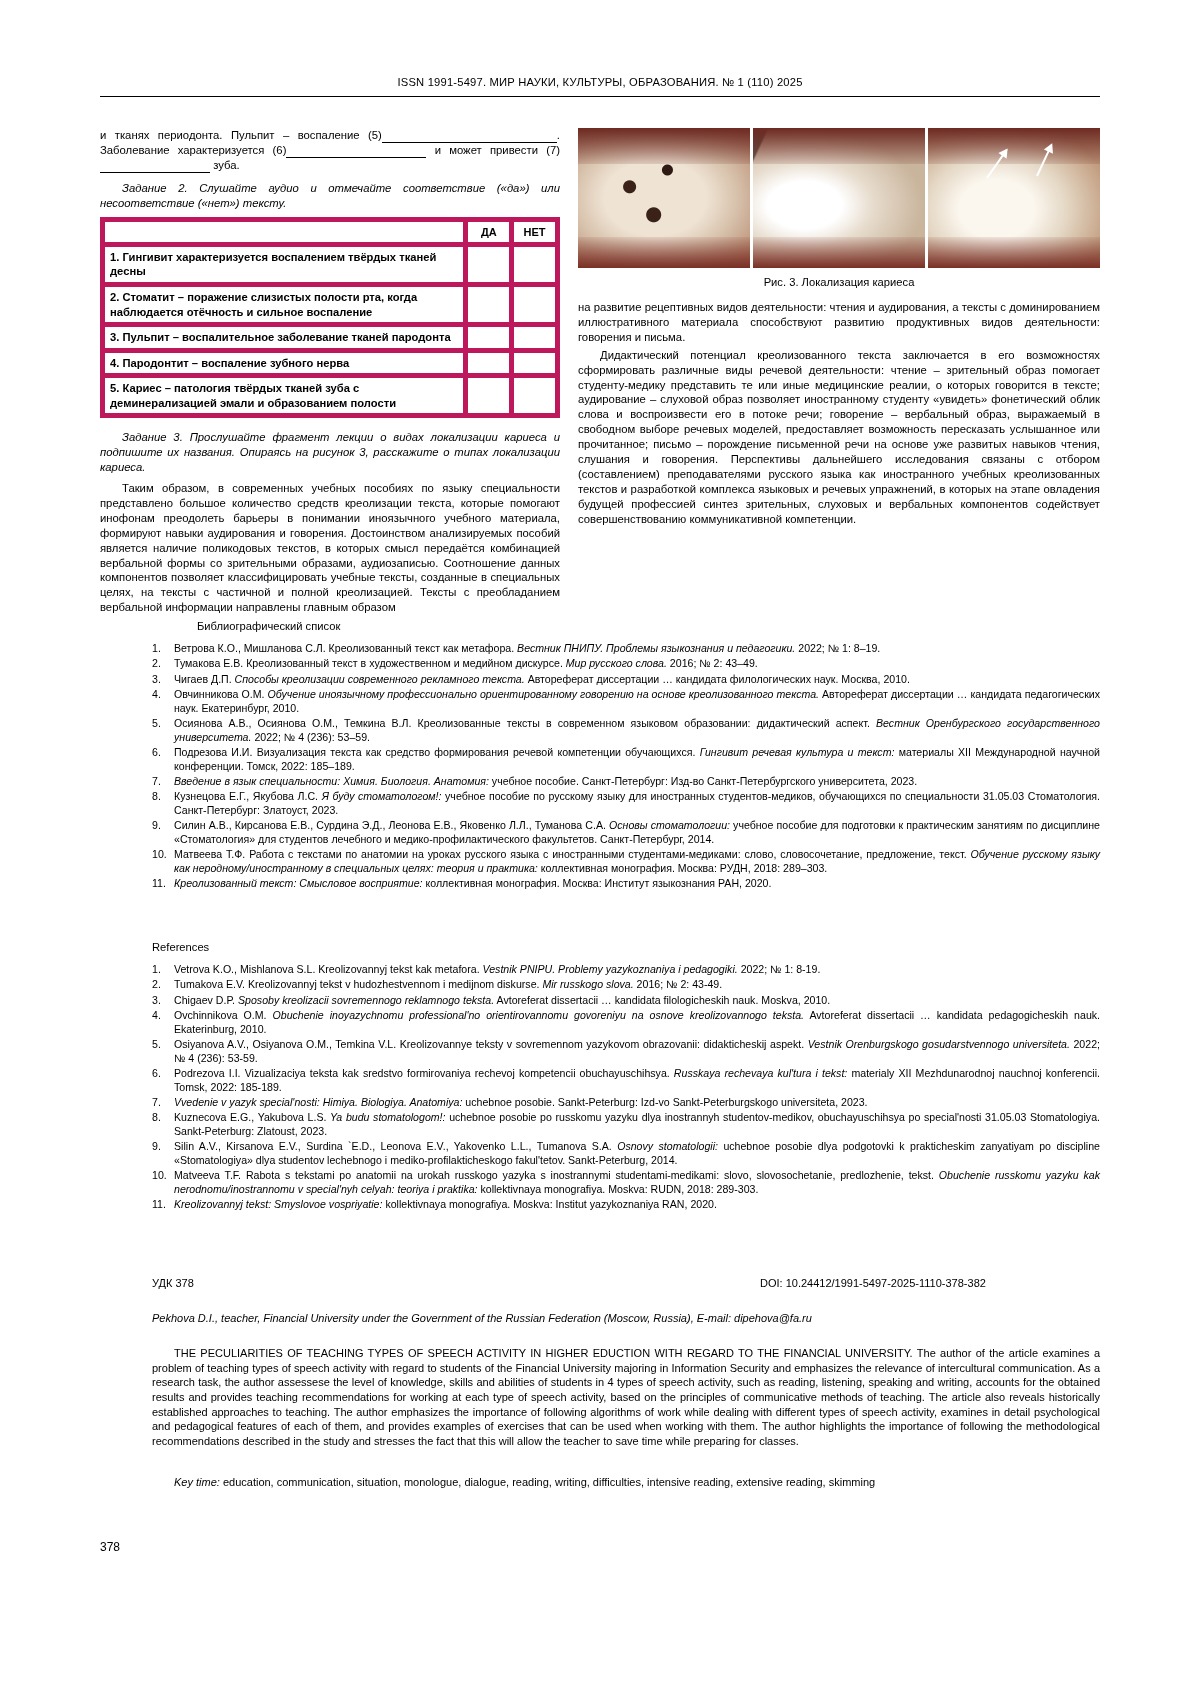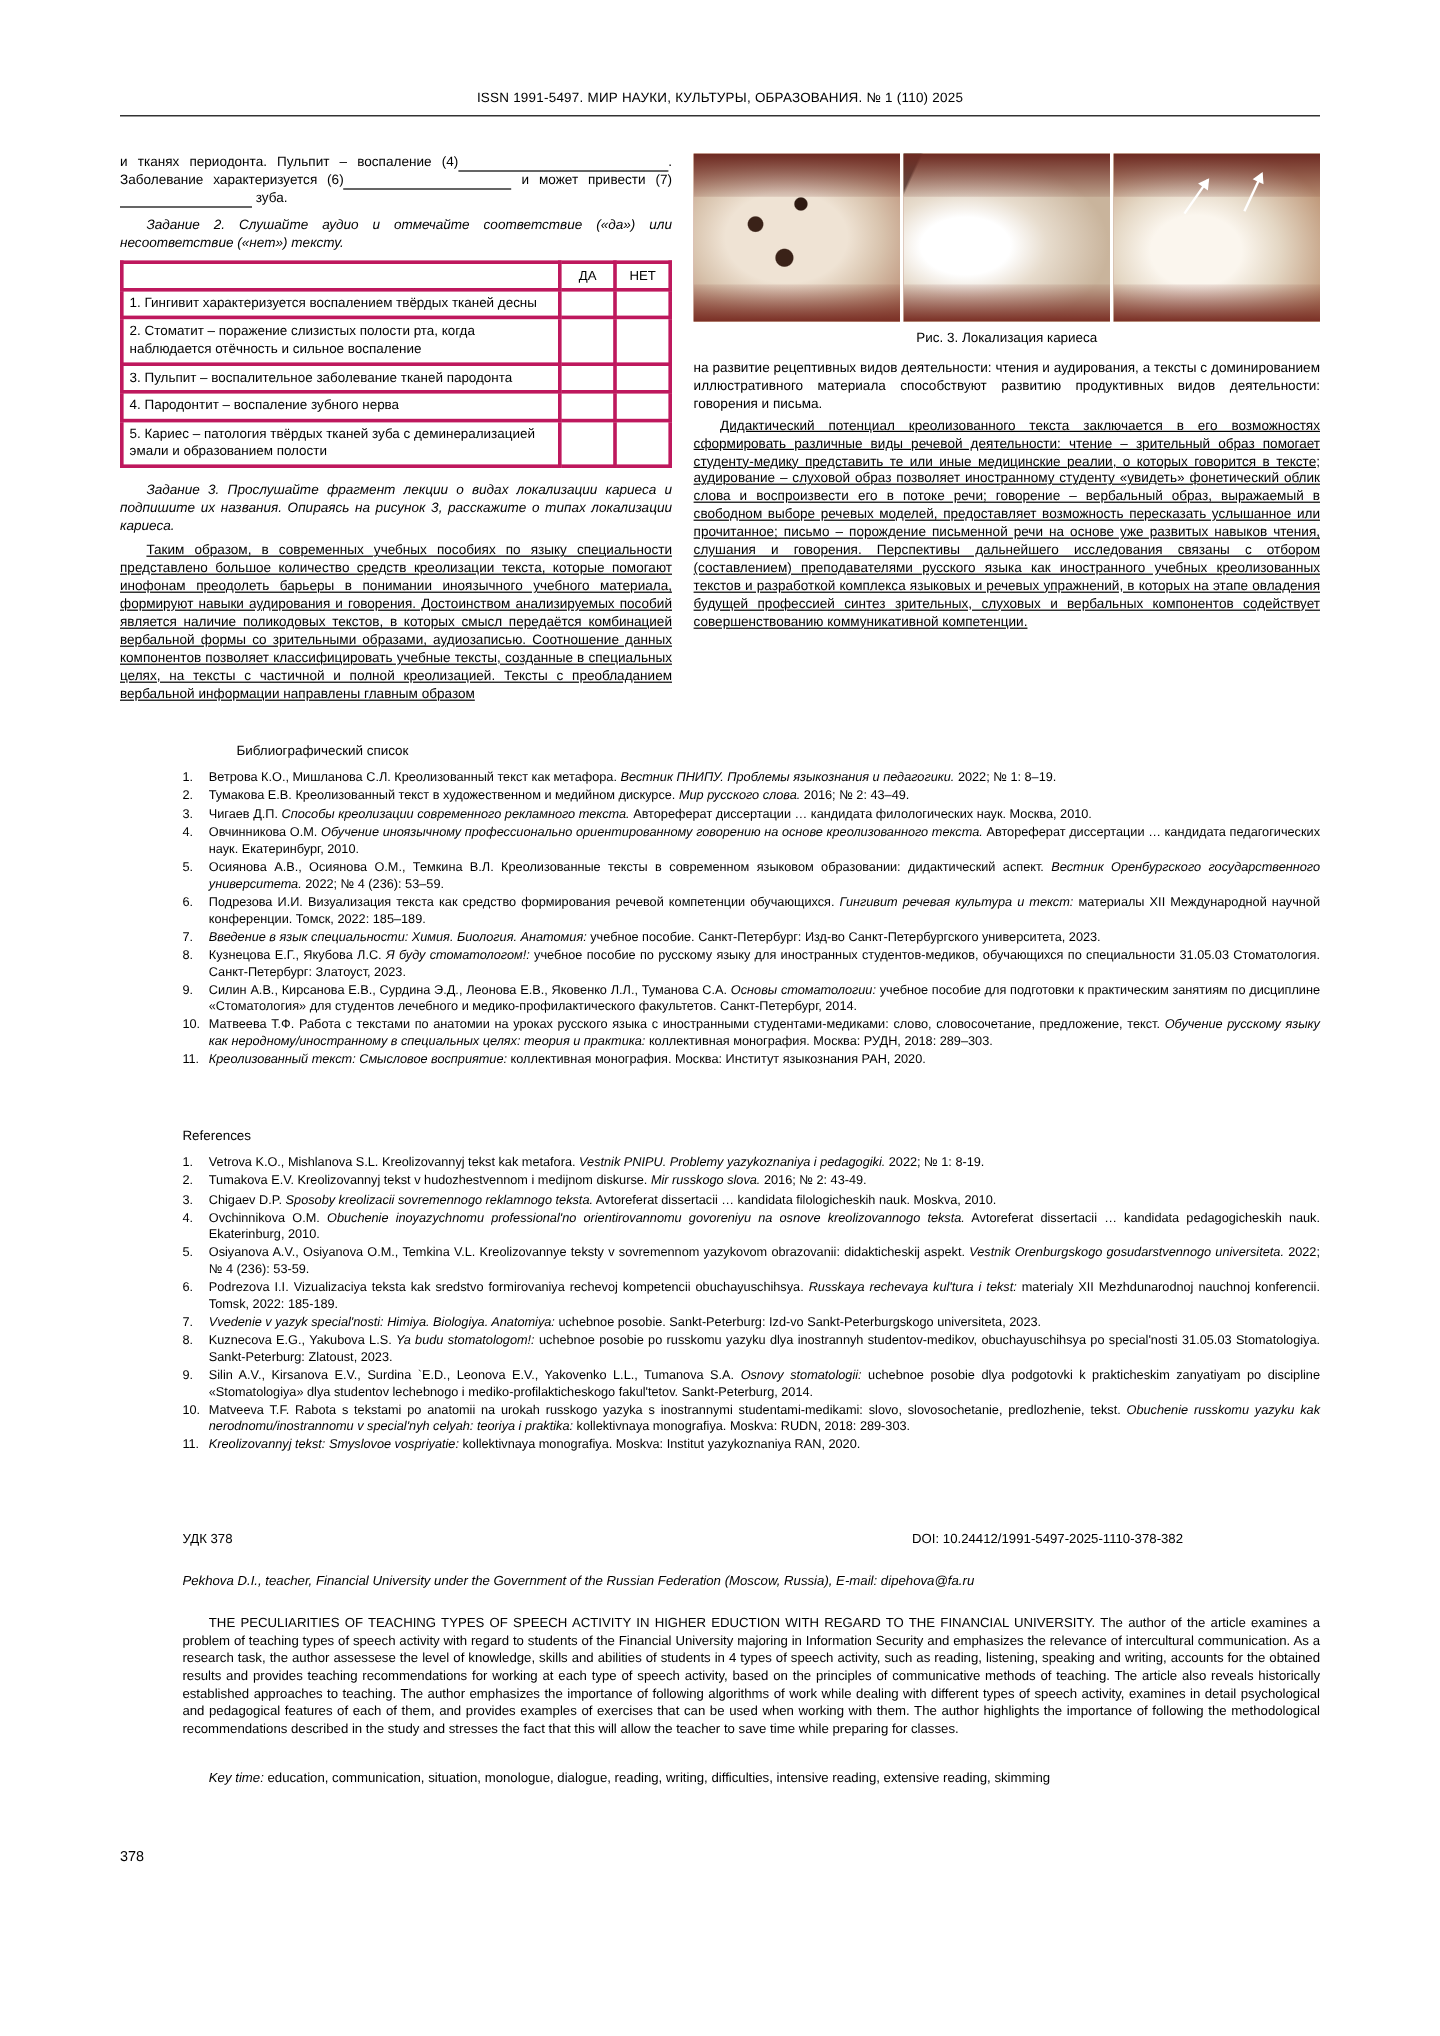--- a/index.html
+++ b/index.html
@@ -42,44 +42,44 @@
     position:absolute;
     left:578px; top:128px; width:522px;
     font-size:11.3px;
     line-height:1.32;
     text-align:justify;
   }
   .fill-line { display:inline-block; border-bottom:1px solid #000; height:10px; vertical-align:bottom; }
   .it { font-style:italic; }
   .b { font-weight:normal; }
   p { margin:0 0 0 0; }
-  .indent { text-indent:22px;text-decoration:underline; }
+  .indent { text-indent:22px; }
   .para { margin-top:2px; }
 
   
   .task {
     font-style:italic;
     text-indent:22px;
     margin-top:8px;
     margin-bottom:6px;
   }
 
   
   table.quiz {
     border-collapse:collapse;
     width:460px;
     margin-top:4px;
     font-size:11.2px;
   }
   table.quiz td, table.quiz th {
-    border:3px solid #be185d;
+    border:5px solid #be185d;
     padding:3px 5px;
     vertical-align:middle;
     line-height:1.3;
-    font-weight:normal;
+    font-weight:bold;
   }
   table.quiz th.hdr, table.quiz td.hdr {
     text-align:center;
     font-size:11px;
   }
   table.quiz td.q { text-align:left; }
   table.quiz col.c1 { width:368px; }
   table.quiz col.c2 { width:46px; }
   table.quiz col.c3 { width:46px; }
 
@@ -216,21 +216,21 @@
 </head>
 <body>
 
 <div class="page">
 
   <div class="journal-header">ISSN 1991-5497. МИР НАУКИ, КУЛЬТУРЫ, ОБРАЗОВАНИЯ.  № 1 (110) 2025</div>
   <div class="header-rule"></div>
 
   <div class="col-left">
     <p>
-      <span>и тканях периодонта. Пульпит – воспаление (4)</span><span class="fill-line" style="width:175px"></span><span>. Заболевание характеризуется (6)</span><span class="fill-line" style="width:140px"></span><span> и может привести (7)</span><span class="fill-line" style="width:110px"></span><span> зуба.</span>
+      <span>и тканях периодонта. Пульпит – воспаление (5)</span><span class="fill-line" style="width:175px"></span><span>. Заболевание характеризуется (6)</span><span class="fill-line" style="width:140px"></span><span> и может привести (7)</span><span class="fill-line" style="width:110px"></span><span> зуба.</span>
     </p>
 
     <p class="task">Задание 2. Слушайте аудио и отмечайте соответствие («да») или несоответствие («нет») тексту.</p>
 
     <table class="quiz">
       <colgroup>
           <col class="c1">
           <col class="c2">
           <col class="c3">
         </colgroup>

